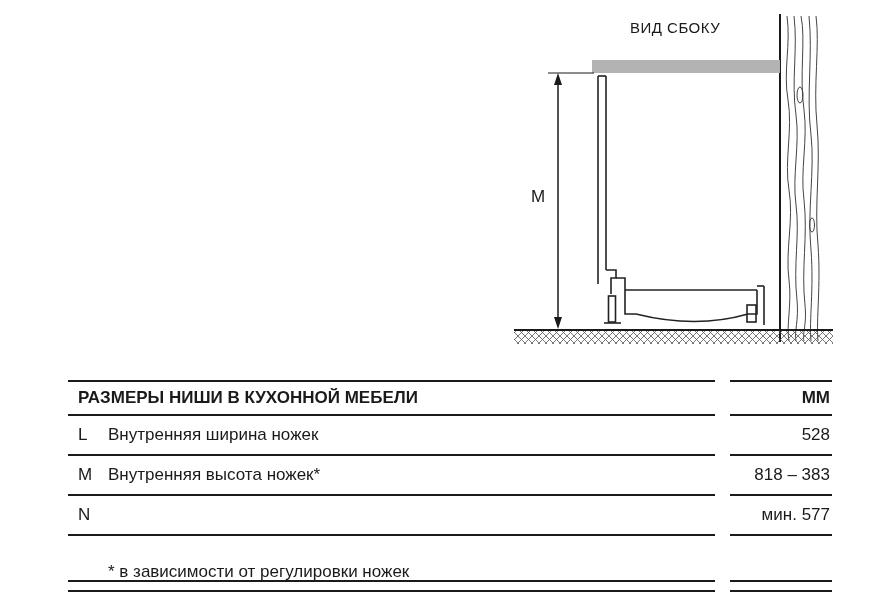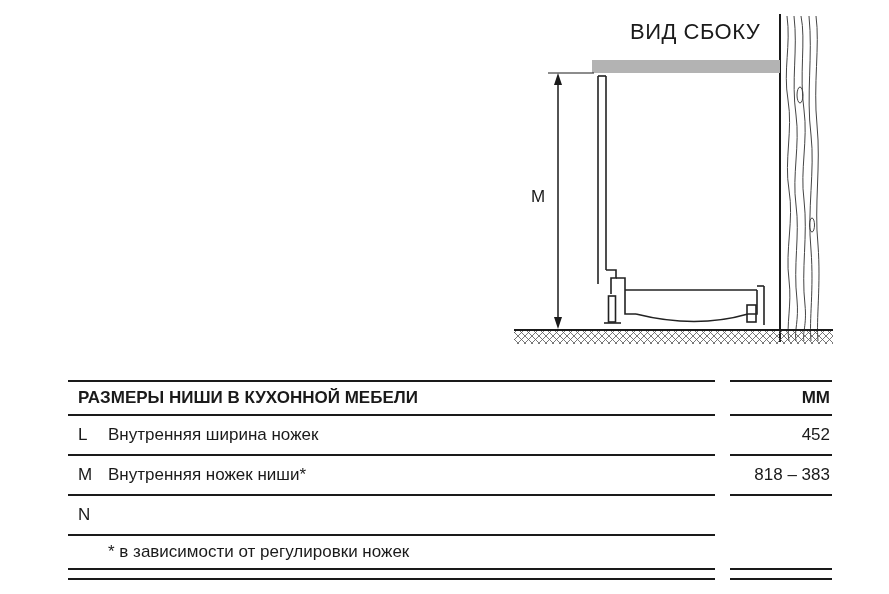--- a/index.html
+++ b/index.html
@@ -1,31 +1,31 @@
 <!DOCTYPE html>
 <html><head>
 <meta charset="utf-8">
 <style>
   html,body{margin:0;padding:0;background:#fff;}
   body{font-family:"Liberation Sans","DejaVu Sans",sans-serif;color:#1a1a1a;}
   .page{position:relative;width:889px;height:594px;background:#fff;overflow:hidden;}
 
   
-  .diagram-title{position:absolute;left:630px;top:19px;font-size:22px;letter-spacing:.5px;}
+  .diagram-title{position:absolute;left:630px;top:19px;font-size:15px;letter-spacing:.5px;}
   .dim-label{position:absolute;left:531px;top:187px;font-size:17px;}
 
   
   .tbl{position:absolute;left:68px;top:380px;width:764px;font-size:17px;}
   .row{display:flex;}
   .cell{display:flex;align-items:center;border-bottom:2px solid #1a1a1a;box-sizing:border-box;}
   .cell.main{width:647px;padding-left:10px;}
   .cell.val{width:102px;margin-left:15px;justify-content:flex-end;padding-right:2px;text-align:right;}
   .row.header .cell{border-top:2px solid #1a1a1a;height:36px;font-weight:bold;}
   .row.data .cell{height:40px;}
-  .row.footnote .cell{height:34px;}
+  .row.footnote .cell{height:18px;margin-top:28px;}
   .row.bottomline .cell{height:10px;border-bottom:2px solid #1a1a1a;}
   .key{display:inline-block;width:30px;}
   .fnote{padding-left:30px;}
 </style>
 </head>
 <body>
 
 <div class="page">
 
   <svg width="889" height="365" viewBox="0 0 889 365" style="position:absolute;left:0;top:0;">
@@ -85,35 +85,36 @@
     <div class="row header">
       <div class="cell main">РАЗМЕРЫ НИШИ В КУХОННОЙ МЕБЕЛИ</div>
       <div class="cell val">ММ</div>
     </div>
 
     <div class="row data">
       <div class="cell main">
         <span class="key">L</span>
         <span>Внутренняя ширина ножек</span>
       </div>
-      <div class="cell val">452</div>
+      <div class="cell val">528</div>
     </div>
 
     <div class="row data">
       <div class="cell main">
         <span class="key">M</span>
-        <span>Внутренняя ножек ниши*</span>
+        <span>Внутренняя высота ножек*</span>
       </div>
       <div class="cell val">818 – 383</div>
     </div>
 
     <div class="row data">
       <div class="cell main">
         <span class="key">N</span>
       </div>
+      <div class="cell val">мин. 577</div>
     </div>
 
     <div class="row footnote">
       <div class="cell main">
         <span class="fnote">* в зависимости от регулировки ножек</span>
       </div>
       <div class="cell val"></div>
     </div>
 
     <div class="row bottomline">

